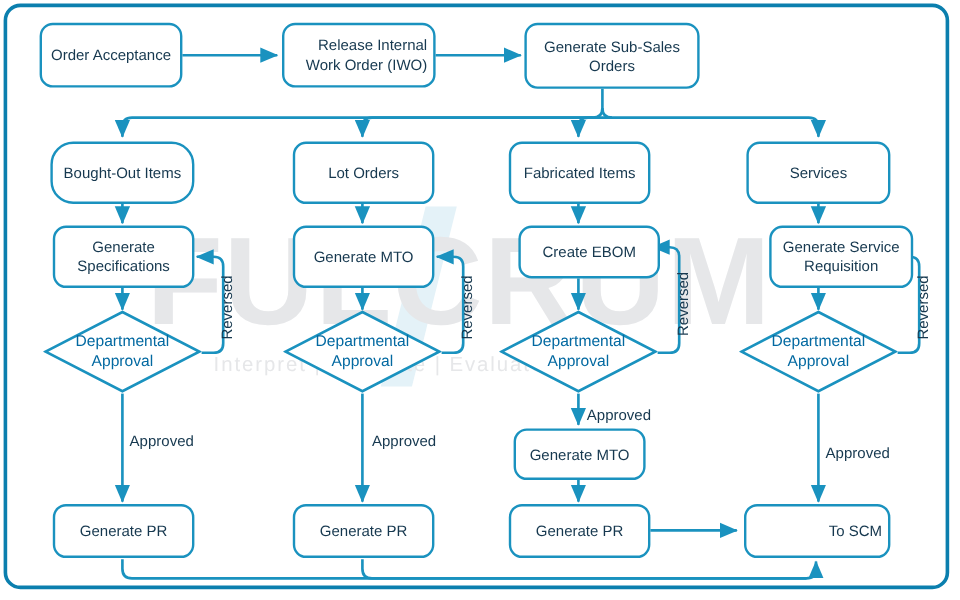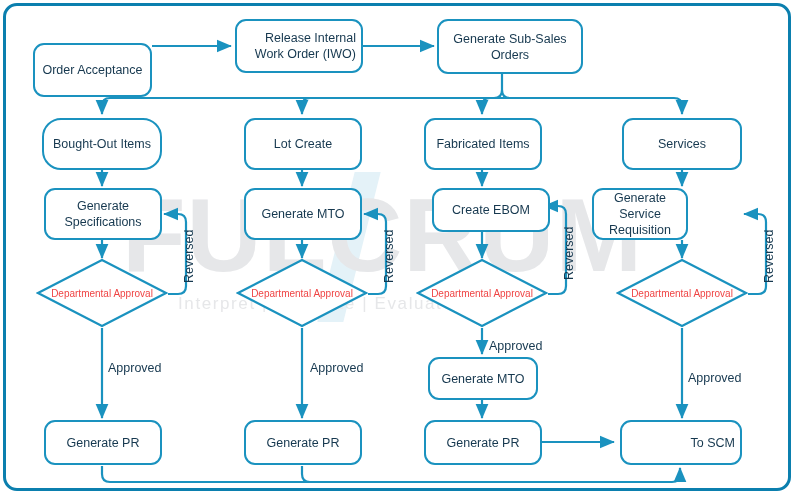--- a/index.html
+++ b/index.html
@@ -96,22 +96,22 @@
   }
   .diamond svg { display: block; }
   .diamond .dlabel {
     position: absolute;
     left: 0; top: 0;
     width: 100%; height: 100%;
     display: flex;
     align-items: center;
     justify-content: center;
     text-align: center;
-    color: #ef4444;
-    font-size: 10px;
+    color: #0369a1;
+    font-size: 13px;
     line-height: 1.3;
     pointer-events: none;
   }
   .edge-label {
     position: absolute;
     color: #16384f;
     font-size: 12.5px;
     white-space: nowrap;
     z-index: 4;
   }
@@ -171,38 +171,38 @@
       <path d="M482,400 L482,418" marker-end="url(#ah)"></path>
       <path d="M542,442 L614,442" marker-end="url(#ah)"></path>
 
       <path d="M682,170 L682,186" marker-end="url(#ah)"></path>
       <path d="M682,240 L682,258" marker-end="url(#ah)"></path>
       <path d="M682,328 L682,418" marker-end="url(#ah)"></path>
       <path d="M748,294 L758,294 Q766,294 766,286 L766,222 Q766,214 758,214 L744,214" marker-end="url(#ah)"></path>
     </g>
   </svg>
 
-  <div class="node" style="left:33px;  top:19px;  width:119px; height:54px;margin-top:24px;">
+  <div class="node" style="left:33px;  top:19px;  width:119px; height:54px;">
     <span>Order Acceptance</span>
   </div>
 
   <div class="node" style="left:235px; top:19px; width:128px; height:54px;text-align:right;">
     <span>Release Internal Work Order (IWO)</span>
   </div>
 
   <div class="node" style="left:437px; top:19px; width:146px; height:55px;">
     <span>Generate Sub-Sales Orders</span>
   </div>
 
   <div class="node" style="left:42px;  top:118px; width:120px; height:52px;border-radius:19px;">
     <span>Bought-Out Items</span>
   </div>
 
   <div class="node" style="left:244px; top:118px; width:118px; height:52px;">
-    <span>Lot Create</span>
+    <span>Lot Orders</span>
   </div>
 
   <div class="node" style="left:424px; top:118px; width:118px; height:52px;">
     <span>Fabricated Items</span>
   </div>
 
   <div class="node" style="left:44px;  top:188px; width:118px; height:52px;">
     <span>Generate Specifications</span>
   </div>
 
@@ -211,21 +211,21 @@
   </div>
 
   <div class="node" style="left:244px; top:188px; width:118px; height:52px;">
     <span>Generate MTO</span>
   </div>
 
   <div class="node" style="left:432px; top:188px; width:118px; height:44px;">
     <span>Create EBOM</span>
   </div>
 
-  <div class="node" style="left:592px; top:188px; width:96px; height:52px;">
+  <div class="node" style="left:641px; top:188px; width:120px; height:52px;">
     <span>Generate Service Requisition</span>
   </div>
 
   <div class="diamond" style="left:36px; top:258px; width:132px; height:70px;">
     <svg width="132" height="70" viewBox="0 0 132 70">
       <polygon points="66,2 130,35 66,68 2,35" fill="#ffffff" stroke="#1a92bf" stroke-width="2.2"></polygon>
     </svg>
     <div class="dlabel">
         <span>Departmental Approval</span>
       </div>

